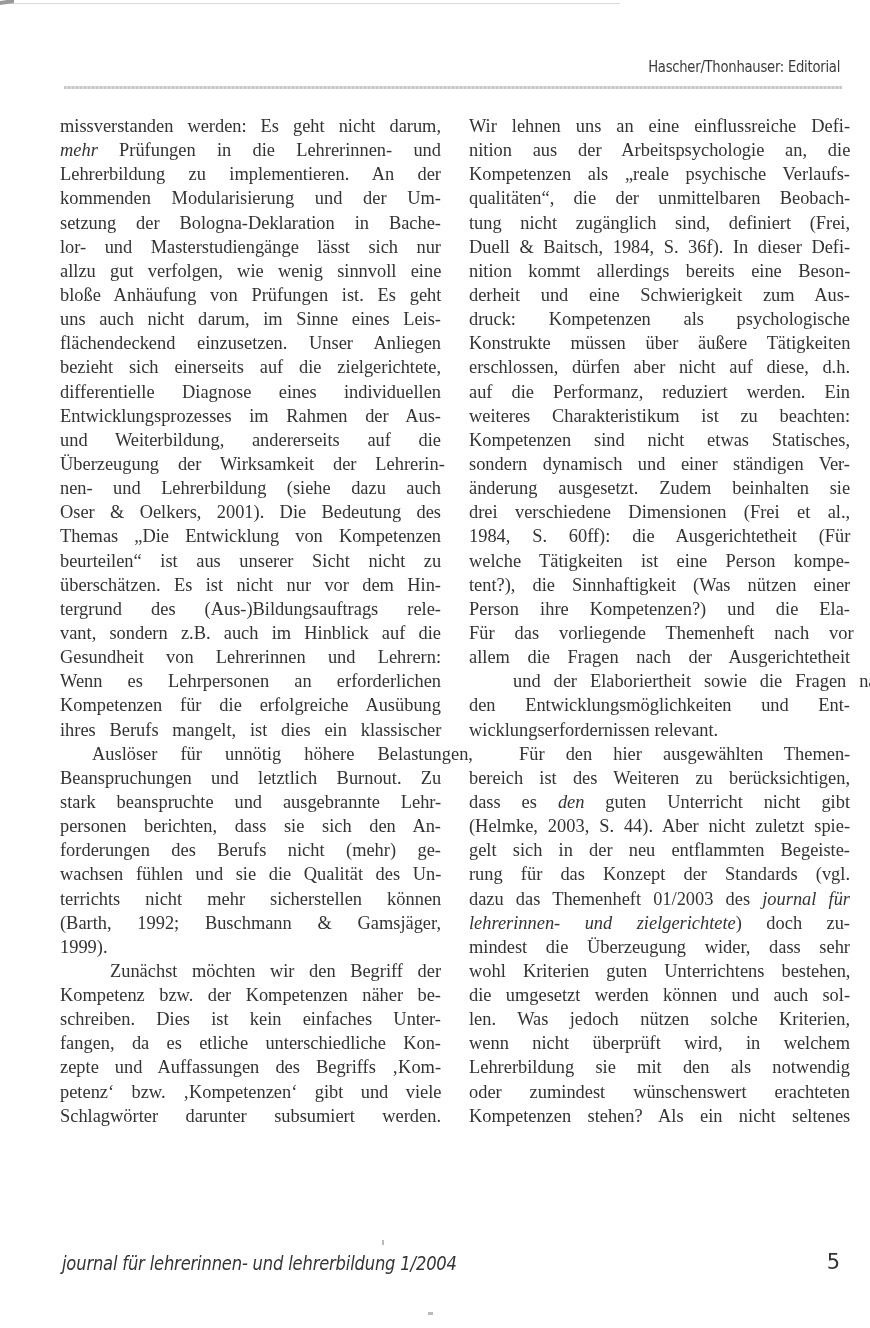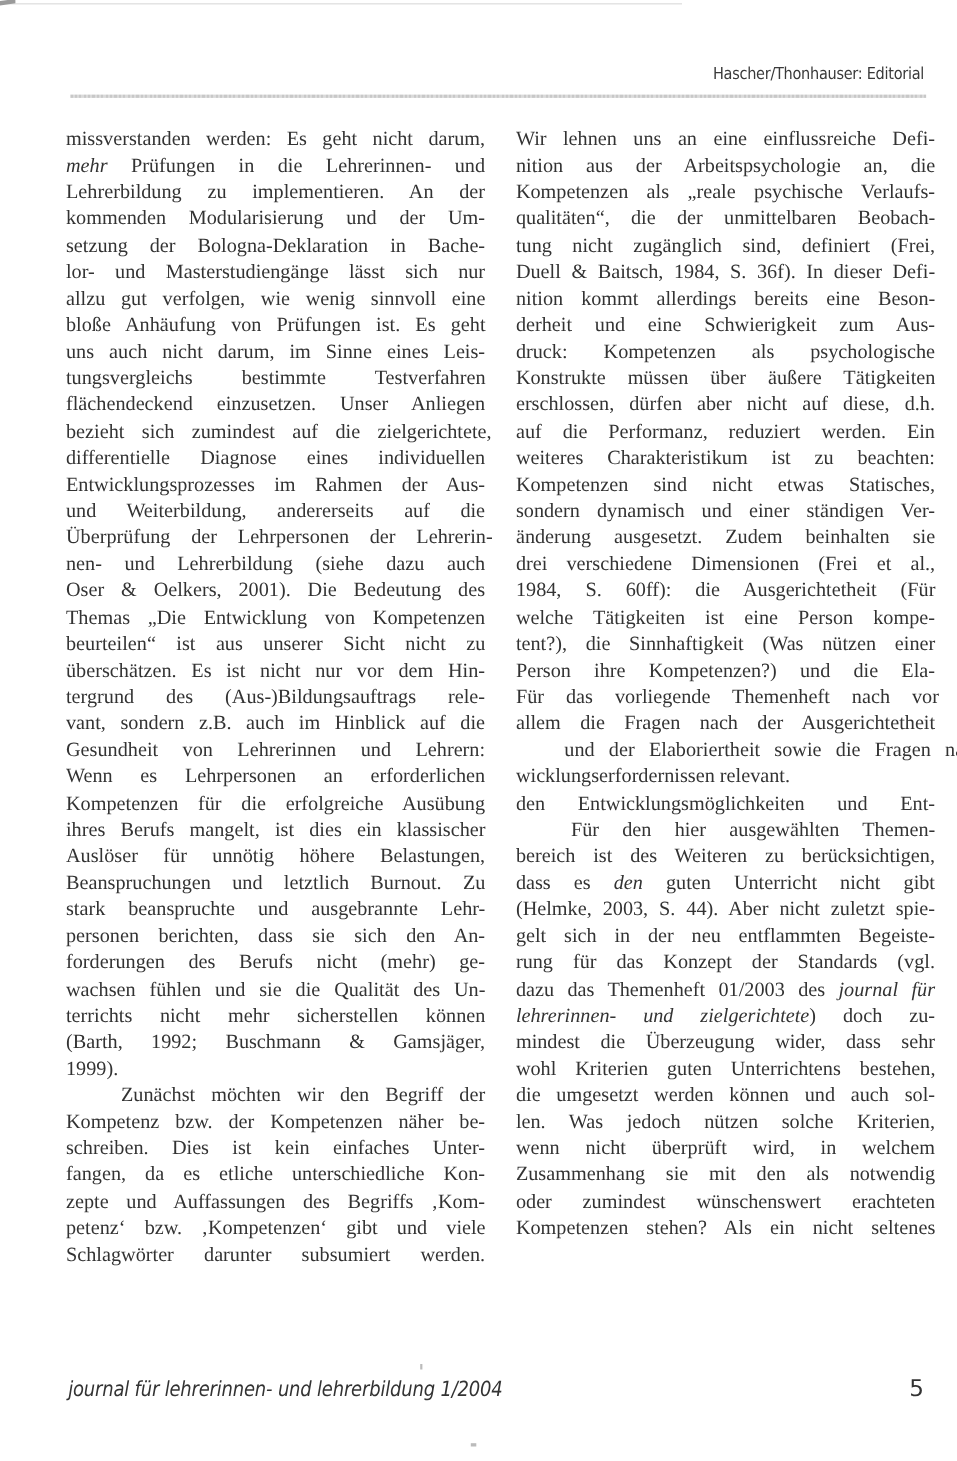--- a/index.html
+++ b/index.html
@@ -48,39 +48,38 @@
 <div class="column col-left" id="col-left">
     <span class="line" style="display: block; width: auto; word-spacing: 9.4px;"><span>missverstanden werden: Es geht nicht darum,</span></span>
     <span class="line" style="display: block; width: auto; word-spacing: 16.6px;"><em>mehr</em><span> Prüfungen in die Lehrerinnen- und</span></span>
     <span class="line" style="display: block; width: auto; word-spacing: 18.75px;"><span>Lehrerbildung zu implementieren. An der</span></span>
     <span class="line" style="display: block; width: auto; word-spacing: 16px;"><span>kommenden Modularisierung und der Um-</span></span>
     <span class="line" style="display: block; width: auto; word-spacing: 15.25px;"><span>setzung der Bologna-Deklaration in Bache-</span></span>
     <span class="line" style="display: block; width: auto; word-spacing: 13.8px;"><span>lor- und Masterstudiengänge lässt sich nur</span></span>
     <span class="line" style="display: block; width: auto; word-spacing: 9.67px;"><span>allzu gut verfolgen, wie wenig sinnvoll eine</span></span>
     <span class="line" style="display: block; width: auto; word-spacing: 9.17px;"><span>bloße Anhäufung von Prüfungen ist. Es geht</span></span>
     <span class="line" style="display: block; width: auto; word-spacing: 9px;"><span>uns auch nicht darum, im Sinne eines Leis-</span></span>
-    <span class="line" style="display: block; width: auto; word-spacing: 40px;"><span>tungsvergleichs bestimmte Testverfahren</span></span>
     <span class="line" style="display: block; width: auto; word-spacing: 17px;"><span>flächendeckend einzusetzen. Unser Anliegen</span></span>
-    <span class="line" style="display: block; width: auto; word-spacing: 11.2px;"><span>bezieht sich zumindest auf die zielgerichtete,</span></span>
+    <span class="line" style="display: block; width: auto; word-spacing: 11.2px;"><span>bezieht sich einerseits auf die zielgerichtete,</span></span>
     <span class="line" style="display: block; width: auto; word-spacing: 22.67px;"><span>differentielle Diagnose eines individuellen</span></span>
     <span class="line" style="display: block; width: auto; word-spacing: 13px;"><span>Entwicklungsprozesses im Rahmen der Aus-</span></span>
     <span class="line" style="display: block; width: auto; word-spacing: 23px;"><span>und Weiterbildung, andererseits auf die</span></span>
-    <span class="line" style="display: block; width: auto; word-spacing: 14.25px;"><span>Überprüfung der Lehrpersonen der Lehrerin-</span></span>
+    <span class="line" style="display: block; width: auto; word-spacing: 14.25px;"><span>Überzeugung der Wirksamkeit der Lehrerin-</span></span>
     <span class="line" style="display: block; width: auto; word-spacing: 15.8px;"><span>nen- und Lehrerbildung (siehe dazu auch</span></span>
     <span class="line" style="display: block; width: auto; word-spacing: 10.67px;"><span>Oser &amp; Oelkers, 2001). Die Bedeutung des</span></span>
     <span class="line" style="display: block; width: auto; word-spacing: 11.5px;"><span>Themas „Die Entwicklung von Kompetenzen</span></span>
     <span class="line" style="display: block; width: auto; word-spacing: 14px;"><span>beurteilen“ ist aus unserer Sicht nicht zu</span></span>
     <span class="line" style="display: block; width: auto; word-spacing: 8.71px;"><span>überschätzen. Es ist nicht nur vor dem Hin-</span></span>
     <span class="line" style="display: block; width: auto; word-spacing: 24.33px;"><span>tergrund des (Aus-)Bildungsauftrags rele-</span></span>
     <span class="line" style="display: block; width: auto; word-spacing: 8.57px;"><span>vant, sondern z.B. auch im Hinblick auf die</span></span>
     <span class="line" style="display: block; width: auto; word-spacing: 17.5px;"><span>Gesundheit von Lehrerinnen und Lehrern:</span></span>
     <span class="line" style="display: block; width: auto; word-spacing: 20.5px;"><span>Wenn es Lehrpersonen an erforderlichen</span></span>
     <span class="line" style="display: block; width: auto; word-spacing: 13.25px;"><span>Kompetenzen für die erfolgreiche Ausübung</span></span>
     <span class="line" style="display: block; width: auto; word-spacing: 9.17px;"><span>ihres Berufs mangelt, ist dies ein klassischer</span></span>
-    <span class="line" style="display: block; width: auto; word-spacing: 18.5px;"><span>Auslöser für unnötig höhere Belastungen,</span></span>
+    <span class="line" style="display: block; width: auto; word-spacing: 18.5px; margin-left: 32px;"><span>Auslöser für unnötig höhere Belastungen,</span></span>
     <span class="line" style="display: block; width: auto; word-spacing: 14.75px;"><span>Beanspruchungen und letztlich Burnout. Zu</span></span>
     <span class="line" style="display: block; width: auto; word-spacing: 16.25px;"><span>stark beanspruchte und ausgebrannte Lehr-</span></span>
     <span class="line" style="display: block; width: auto; word-spacing: 13px;"><span>personen berichten, dass sie sich den An-</span></span>
     <span class="line" style="display: block; width: auto; word-spacing: 16.8px;"><span>forderungen des Berufs nicht (mehr) ge-</span></span>
     <span class="line" style="display: block; width: auto; word-spacing: 8px;"><span>wachsen fühlen und sie die Qualität des Un-</span></span>
     <span class="line" style="display: block; width: auto; word-spacing: 20.5px;"><span>terrichts nicht mehr sicherstellen können</span></span>
     <span class="line" style="display: block; width: auto; word-spacing: 21px;"><span>(Barth, 1992; Buschmann &amp; Gamsjäger,</span></span>
     <span class="line last"><span>1999).</span></span>
     <span class="line indent" style="display: block; width: auto; word-spacing: 10px;"><span>Zunächst möchten wir den Begriff der</span></span>
     <span class="line" style="display: block; width: auto; word-spacing: 9.8px;"><span>Kompetenz bzw. der Kompetenzen näher be-</span></span>
@@ -108,36 +107,36 @@
     <span class="line" style="display: block; width: auto; word-spacing: 10.8px;"><span>sondern dynamisch und einer ständigen Ver-</span></span>
     <span class="line" style="display: block; width: auto; word-spacing: 16.25px;"><span>änderung ausgesetzt. Zudem beinhalten sie</span></span>
     <span class="line" style="display: block; width: auto; word-spacing: 12.8px;"><span>drei verschiedene Dimensionen (Frei et al.,</span></span>
     <span class="line" style="display: block; width: auto; word-spacing: 17.2px;"><span>1984, S. 60ff): die Ausgerichtetheit (Für</span></span>
     <span class="line" style="display: block; width: auto; word-spacing: 13.6px;"><span>welche Tätigkeiten ist eine Person kompe-</span></span>
     <span class="line" style="display: block; width: auto; word-spacing: 12.4px;"><span>tent?), die Sinnhaftigkeit (Was nützen einer</span></span>
     <span class="line" style="display: block; width: auto; word-spacing: 16.4px;"><span>Person ihre Kompetenzen?) und die Ela-</span></span>
     <span class="line" style="display: block; width: auto; word-spacing: 15.4px;"><span>Für das vorliegende Themenheft nach vor</span></span>
     <span class="line" style="display: block; width: auto; word-spacing: 13px;"><span>allem die Fragen nach der Ausgerichtetheit</span></span>
     <span class="line" style="display: block; width: auto; word-spacing: 8.33px; margin-left: 44px;"><span>und der Elaboriertheit sowie die Fragen nach</span></span>
+    <span class="line" style="display: block; width: auto; word-spacing: 25px;"><span>den Entwicklungsmöglichkeiten und Ent-</span></span>
     <span class="line last"><span>wicklungserfordernissen relevant.</span></span>
-    <span class="line" style="display: block; width: auto; word-spacing: 25px;"><span>den Entwicklungsmöglichkeiten und Ent-</span></span>
     <span class="line indent" style="display: block; width: auto; word-spacing: 16.5px;"><span>Für den hier ausgewählten Themen-</span></span>
     <span class="line" style="display: block; width: auto; word-spacing: 11.6px;"><span>bereich ist des Weiteren zu berücksichtigen,</span></span>
     <span class="line" style="display: block; width: auto; word-spacing: 16.33px;"><span>dass es </span><em>den</em><span> guten Unterricht nicht gibt</span></span>
     <span class="line" style="display: block; width: auto; word-spacing: 5.29px;"><span>(Helmke, 2003, S. 44). Aber nicht zuletzt spie-</span></span>
     <span class="line" style="display: block; width: auto; word-spacing: 11.5px;"><span>gelt sich in der neu entflammten Begeiste-</span></span>
     <span class="line" style="display: block; width: auto; word-spacing: 13.5px;"><span>rung für das Konzept der Standards (vgl.</span></span>
     <span class="line" style="display: block; width: auto; word-spacing: 7.5px;"><span>dazu das Themenheft 01/2003 des </span><em>journal für</em></span>
     <span class="line" style="display: block; width: auto; word-spacing: 19.5px;"><em>lehrerinnen- und zielgerichtete</em><span>) doch zu-</span></span>
     <span class="line" style="display: block; width: auto; word-spacing: 14px;"><span>mindest die Überzeugung wider, dass sehr</span></span>
     <span class="line" style="display: block; width: auto; word-spacing: 12.5px;"><span>wohl Kriterien guten Unterrichtens bestehen,</span></span>
     <span class="line" style="display: block; width: auto; word-spacing: 9.67px;"><span>die umgesetzt werden können und auch sol-</span></span>
     <span class="line" style="display: block; width: auto; word-spacing: 16.8px;"><span>len. Was jedoch nützen solche Kriterien,</span></span>
     <span class="line" style="display: block; width: auto; word-spacing: 18.8px;"><span>wenn nicht überprüft wird, in welchem</span></span>
-    <span class="line" style="display: block; width: auto; word-spacing: 14.2px;"><span>Zusammenhang sie mit den als notwendig</span></span>
+    <span class="line" style="display: block; width: auto; word-spacing: 14.2px;"><span>Lehrerbildung sie mit den als notwendig</span></span>
     <span class="line" style="display: block; width: auto; word-spacing: 23.33px;"><span>oder zumindest wünschenswert erachteten</span></span>
     <span class="line last-justify" style="display: block; width: auto; word-spacing: 11.8px;"><span>Kompetenzen stehen? Als ein nicht seltenes</span></span>
   </div>
 
 <div class="footer-journal">journal für lehrerinnen- und lehrerbildung  1/2004</div>
 <div class="footer-page">5</div>
 
 <div class="speck" style="left:382px;top:1240px;width:2px;height:5px;"></div>
 <div class="speck" style="left:428px;top:1312px;width:5px;height:3px;"></div>
 

